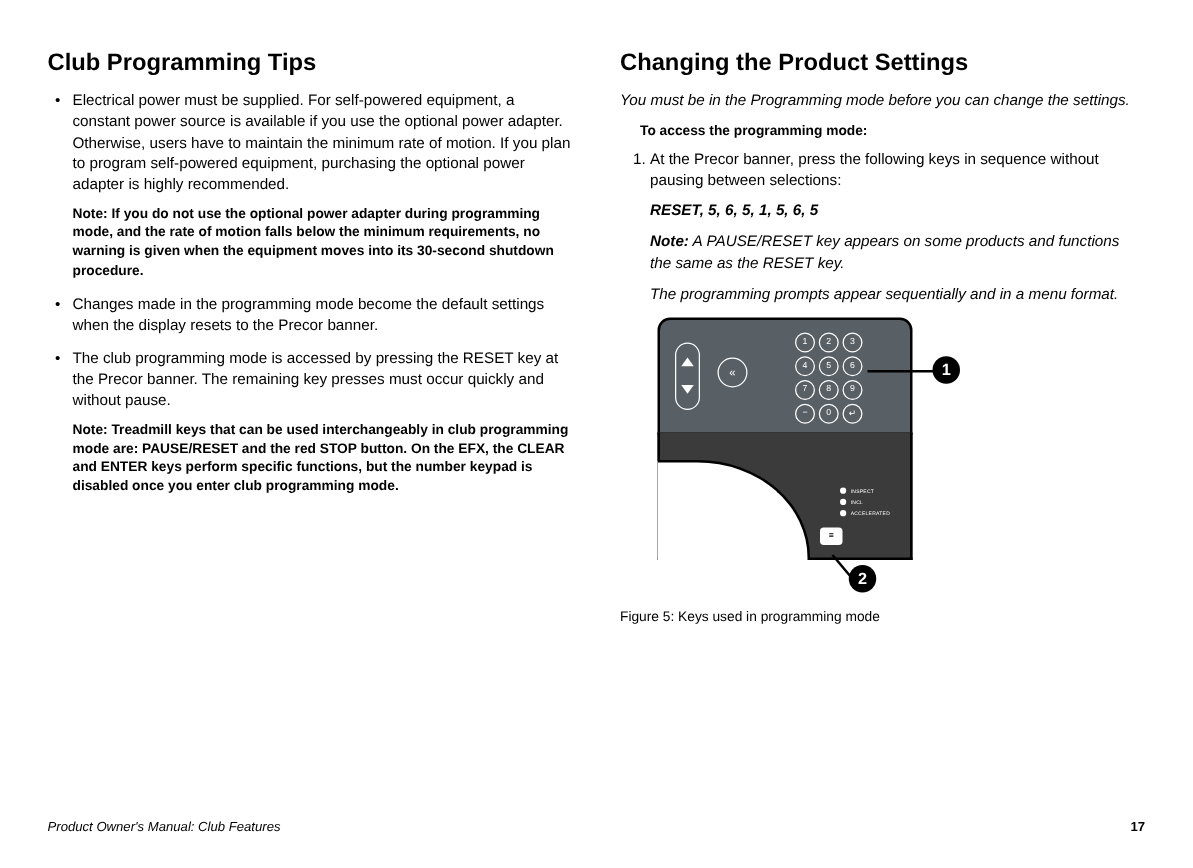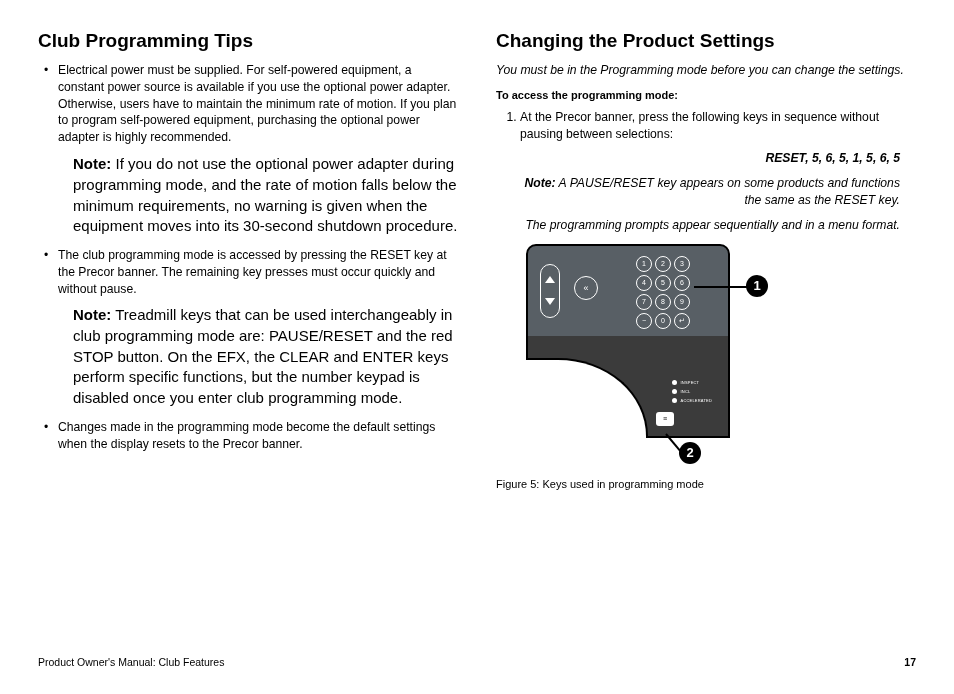--- a/index.html
+++ b/index.html
@@ -7,21 +7,21 @@
     padding: 0;
     background: #fff;
     font-family: Helvetica, Arial, sans-serif;
     color: #000;
     width: 954px;
     height: 694px;
     overflow: hidden;
     position: relative;
   }
   .page {
-    padding: 30px 38px 20px 38px;
+    padding: 40px 38px 20px 38px;
     display: flex;
     gap: 38px;
   }
   .col {
     flex: 1;
     min-width: 0;
   }
   h2 {
     font-size: 19px;
     font-weight: 800;
@@ -42,40 +42,40 @@
     position: relative;
     margin: 0 0 10px 0;
   }
   ul.bullets > li::before {
     content: "•";
     position: absolute;
     left: -14px;
     top: 0;
   }
   .note-block {
-    font-size: 15px;
+    font-size: 11px;
     line-height: 1.38;
-    margin: 8px 0 10px 15px;
+    margin: 8px 0 10px 0;
+    font-weight: bold;
   }
   .sub-heading {
     font-size: 11px;
     font-weight: 700;
-    margin: 4px 0 8px 0;
+    margin: 4px 0 8px 16px;
   }
   ol.steps {
     list-style: decimal;
     margin: 0 16px 8px 0;
     padding-left: 24px;
   }
   ol.steps > li {
     margin-bottom: 8px;
   }
   .step-body p {
     margin: 8px 0 0 0;
-    text-align: right;
   }
   .key-seq {
     font-weight: 700;
   }
   .figure {
     margin: 10px 0 4px 0;
     position: relative;
   }
   .figure-caption {
     font-size: 11px;
@@ -84,21 +84,21 @@
   }
   .footer {
     position: absolute;
     left: 38px;
     right: 38px;
     bottom: 26px;
     display: flex;
     justify-content: space-between;
     font-size: 10.5px;
   }
-  .footer-left { }
+  .footer-left { font-style: italic; }
   .footer-right { font-weight: 700; font-style: normal; }
 
   
   .panel-wrap { position: relative; width: 280px; height: 220px; }
   .panel-top {
     position: absolute;
     left: 30px; top: 0;
     width: 200px; height: 90px;
     background: #585f65;
     border-radius: 10px 10px 0 0;
@@ -175,27 +175,27 @@
   <div class="col">
     <h2>Club Programming Tips</h2>
     <ul class="bullets">
       <li>
         <span>Electrical power must be supplied. For self-powered equipment, a constant power source is available if you use the optional power adapter. Otherwise, users have to maintain the minimum rate of motion. If you plan to program self-powered equipment, purchasing the optional power adapter is highly recommended.</span>
         <div class="note-block">
           <strong>Note:</strong><span> If you do not use the optional power adapter during programming mode, and the rate of motion falls below the minimum requirements, no warning is given when the equipment moves into its 30-second shutdown procedure.</span>
         </div>
       </li>
       <li>
+        <span>Changes made in the programming mode become the default settings when the display resets to the Precor banner.</span>
+      </li>
+      <li>
         <span>The club programming mode is accessed by pressing the RESET key at the Precor banner. The remaining key presses must occur quickly and without pause.</span>
         <div class="note-block">
           <strong>Note:</strong><span> Treadmill keys that can be used interchangeably in club programming mode are: PAUSE/RESET and the red STOP button. On the EFX, the CLEAR and ENTER keys perform specific functions, but the number keypad is disabled once you enter club programming mode.</span>
         </div>
-      </li>
-      <li>
-        <span>Changes made in the programming mode become the default settings when the display resets to the Precor banner.</span>
       </li>
     </ul>
   </div>
 
   <div class="col">
     <h2>Changing the Product Settings</h2>
     <p class="intro">You must be in the Programming mode before you can change the settings.</p>
     <div class="sub-heading">To access the programming mode:</div>
     <ol class="steps">
       <li>

